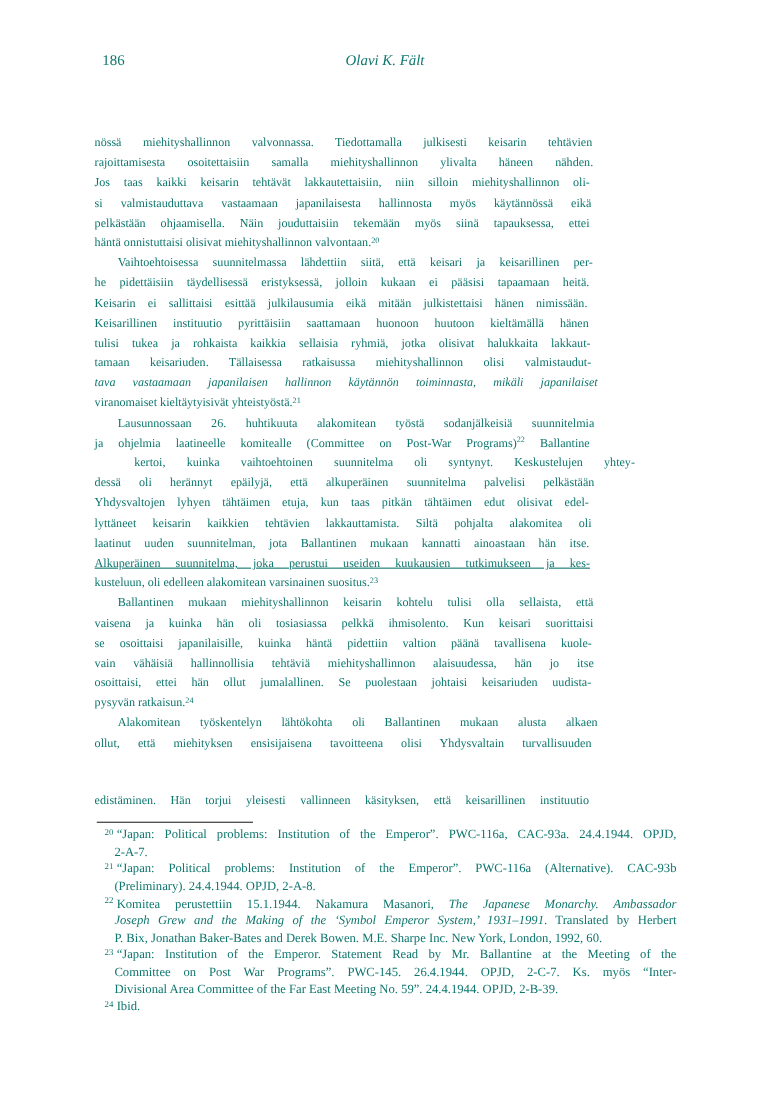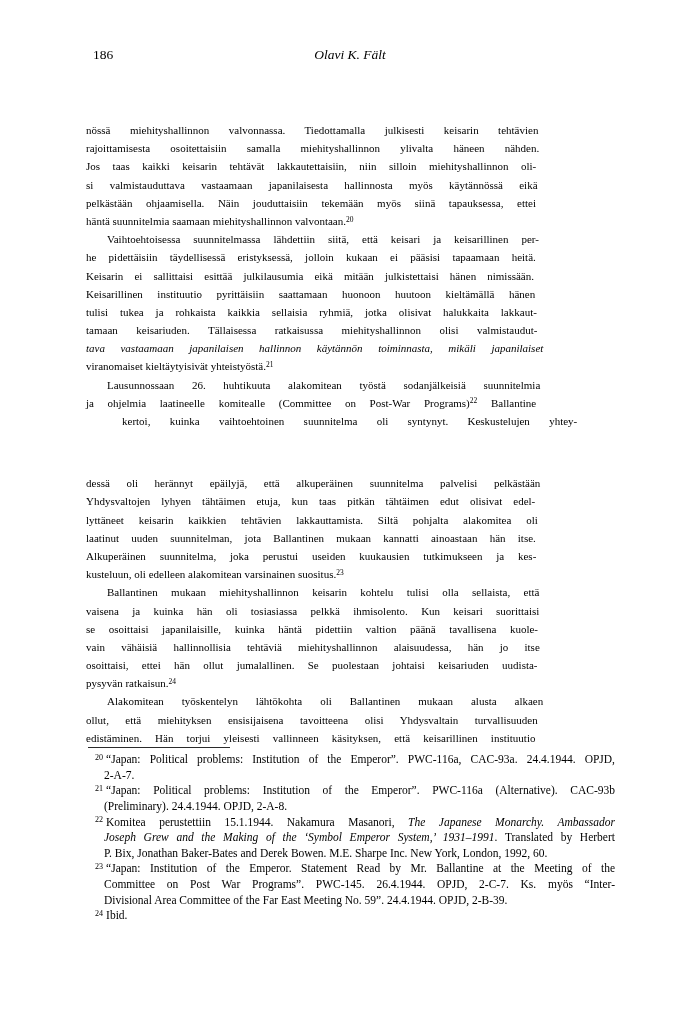--- a/index.html
+++ b/index.html
@@ -1,21 +1,21 @@
 <!DOCTYPE html>
 <html><head>
 <meta charset="utf-8">
 <style>
   html, body { margin: 0; padding: 0; background: #ffffff; }
   .page {
     position: relative;
     width: 700px;
     height: 1014px;
     background: #ffffff;
-    color: #000000;
+    color: #0f766e;
     font-family: "Liberation Serif", "DejaVu Serif", serif;
     overflow: hidden;
   }
   .page-number {
     position: absolute;
     left: 93px;
     top: 47px;
     font-size: 13.5px;
     line-height: 15px;
   }
@@ -84,47 +84,47 @@
 
 <div class="page">
   <div class="page-number">186</div>
   <div class="running-head">Olavi K. Fält</div>
   <div class="body-text">
       <div class="bline" style="word-spacing: 16.6953px;"><span>nössä miehityshallinnon valvonnassa. Tiedottamalla julkisesti keisarin tehtävien</span></div>
       <div class="bline" style="word-spacing: 17.4479px;"><span>rajoittamisesta osoitettaisiin samalla miehityshallinnon ylivalta häneen nähden.</span></div>
       <div class="bline" style="word-spacing: 9.7691px;"><span>Jos taas kaikki keisarin tehtävät lakkautettaisiin, niin silloin miehityshallinnon oli-</span></div>
       <div class="bline" style="word-spacing: 13.5759px;"><span>si valmistauduttava vastaamaan japanilaisesta hallinnosta myös käytännössä eikä</span></div>
       <div class="bline" style="word-spacing: 10.8105px;"><span>pelkästään ohjaamisella. Näin jouduttaisiin tekemään myös siinä tapauksessa, ettei</span></div>
-      <div class="bline lastline"><span>häntä suunnitelmia saamaan miehityshallinnon valvontaan.</span><span class="sup">20</span></div>
+      <div class="bline lastline"><span>häntä onnistuttaisi olisivat miehityshallinnon valvontaan.</span><span class="sup">20</span></div>
       <div class="bline ind" style="word-spacing: 10.2168px;"><span>Vaihtoehtoisessa suunnitelmassa lähdettiin siitä, että keisari ja keisarillinen per-</span></div>
       <div class="bline" style="word-spacing: 9.48611px;"><span>he pidettäisiin täydellisessä eristyksessä, jolloin kukaan ei pääsisi tapaamaan heitä.</span></div>
       <div class="bline" style="word-spacing: 8.36806px;"><span>Keisarin ei sallittaisi esittää julkilausumia eikä mitään julkistettaisi hänen nimissään.</span></div>
       <div class="bline" style="word-spacing: 11.7656px;"><span>Keisarillinen instituutio pyrittäisiin saattamaan huonoon huutoon kieltämällä hänen</span></div>
       <div class="bline" style="word-spacing: 9.13125px;"><span>tulisi tukea ja rohkaista kaikkia sellaisia ryhmiä, jotka olisivat halukkaita lakkaut-</span></div>
       <div class="bline" style="word-spacing: 15.7526px;"><span>tamaan keisariuden. Tällaisessa ratkaisussa miehityshallinnon olisi valmistaudut-</span></div>
       <div class="bline" style="word-spacing: 12.7812px; font-style: italic;"><span>tava vastaamaan japanilaisen hallinnon käytännön toiminnasta, mikäli japanilaiset</span></div>
       <div class="bline lastline"><span>viranomaiset kieltäytyisivät yhteistyöstä.</span><span class="sup">21</span></div>
       <div class="bline ind" style="word-spacing: 14.9375px;"><span>Lausunnossaan 26. huhtikuuta alakomitean työstä sodanjälkeisiä suunnitelmia</span></div>
       <div class="bline" style="word-spacing: 10.9199px;"><span>ja ohjelmia laatineelle komitealle (Committee on Post-War Programs)</span><span class="sup">22</span><span> Ballantine</span></div>
       <div class="bline" style="word-spacing: 16.5446px; margin-left: 36px;"><span>kertoi, kuinka vaihtoehtoinen suunnitelma oli syntynyt. Keskustelujen yhtey-</span></div>
-      <div class="bline" style="word-spacing: 13.834px; margin-top: 44px;"><span>dessä oli herännyt epäilyjä, että alkuperäinen suunnitelma palvelisi pelkästään</span></div>
+      <div class="bline" style="word-spacing: 13.834px;"><span>dessä oli herännyt epäilyjä, että alkuperäinen suunnitelma palvelisi pelkästään</span></div>
       <div class="bline" style="word-spacing: 8.23906px;"><span>Yhdysvaltojen lyhyen tähtäimen etuja, kun taas pitkän tähtäimen edut olisivat edel-</span></div>
       <div class="bline" style="word-spacing: 12.0664px;"><span>lyttäneet keisarin kaikkien tehtävien lakkauttamista. Siltä pohjalta alakomitea oli</span></div>
       <div class="bline" style="word-spacing: 9.48438px;"><span>laatinut uuden suunnitelman, jota Ballantinen mukaan kannatti ainoastaan hän itse.</span></div>
-      <div class="bline" style="word-spacing: 11.0391px;"><span>Alkuperäinen suunnitelma, joka perustui useiden kuukausien tutkimukseen ja kes-</span></div>
+      <div class="bline" style="word-spacing: 11.0391px; text-decoration: underline;"><span>Alkuperäinen suunnitelma, joka perustui useiden kuukausien tutkimukseen ja kes-</span></div>
       <div class="bline lastline"><span>kusteluun, oli edelleen alakomitean varsinainen suositus.</span><span class="sup">23</span></div>
       <div class="bline ind" style="word-spacing: 10.6445px;"><span>Ballantinen mukaan miehityshallinnon keisarin kohtelu tulisi olla sellaista, että</span></div>
       <div class="bline" style="word-spacing: 10.5406px;"><span>vaisena ja kuinka hän oli tosiasiassa pelkkä ihmisolento. Kun keisari suorittaisi</span></div>
       <div class="bline" style="word-spacing: 10.849px;"><span>se osoittaisi japanilaisille, kuinka häntä pidettiin valtion päänä tavallisena kuole-</span></div>
       <div class="bline" style="word-spacing: 13.457px;"><span>vain vähäisiä hallinnollisia tehtäviä miehityshallinnon alaisuudessa, hän jo itse</span></div>
       <div class="bline" style="word-spacing: 10.5556px;"><span>osoittaisi, ettei hän ollut jumalallinen. Se puolestaan johtaisi keisariuden uudista-</span></div>
       <div class="bline lastline"><span>pysyvän ratkaisun.</span><span class="sup">24</span></div>
       <div class="bline ind" style="word-spacing: 15.1451px;"><span>Alakomitean työskentelyn lähtökohta oli Ballantinen mukaan alusta alkaen</span></div>
       <div class="bline" style="word-spacing: 13.6964px;"><span>ollut, että miehityksen ensisijaisena tavoitteena olisi Yhdysvaltain turvallisuuden</span></div>
-      <div class="bline" style="word-spacing: 10.4336px;"><span>edistäminen. Hän torjui yleisesti vallinneen käsityksen, että keisarillinen instituutio</span></div>
+      <div class="bline" style="word-spacing: 10.4336px; margin-top: 34px;"><span>edistäminen. Hän torjui yleisesti vallinneen käsityksen, että keisarillinen instituutio</span></div>
     </div>
   <div class="fn-rule"></div>
   <div class="footnotes">
       <div class="fline first" style="word-spacing: 6.25312px;"><span class="fn-num">20</span><span>“Japan: Political problems: Institution of the Emperor”. PWC-116a, CAC-93a. 24.4.1944. OPJD,</span></div>
       <div class="fline lastline"><span>2-A-7.</span></div>
       <div class="fline first" style="word-spacing: 9.72049px;"><span class="fn-num">21</span><span>“Japan: Political problems: Institution of the Emperor”. PWC-116a (Alternative). CAC-93b</span></div>
       <div class="fline lastline"><span>(Preliminary). 24.4.1944. OPJD, 2-A-8.</span></div>
       <div class="fline first" style="word-spacing: 10.6387px;"><span class="fn-num">22</span><span>Komitea perustettiin 15.1.1944. Nakamura Masanori, </span><span class="it">The Japanese Monarchy. Ambassador</span></div>
       <div class="fline" style="word-spacing: 4.80409px;"><span class="it">Joseph Grew and the Making of the ‘Symbol Emperor System,’ 1931–1991</span><span>. Translated by Herbert</span></div>
       <div class="fline lastline"><span>P. Bix, Jonathan Baker-Bates and Derek Bowen. M.E. Sharpe Inc. New York, London, 1992, 60.</span></div>

